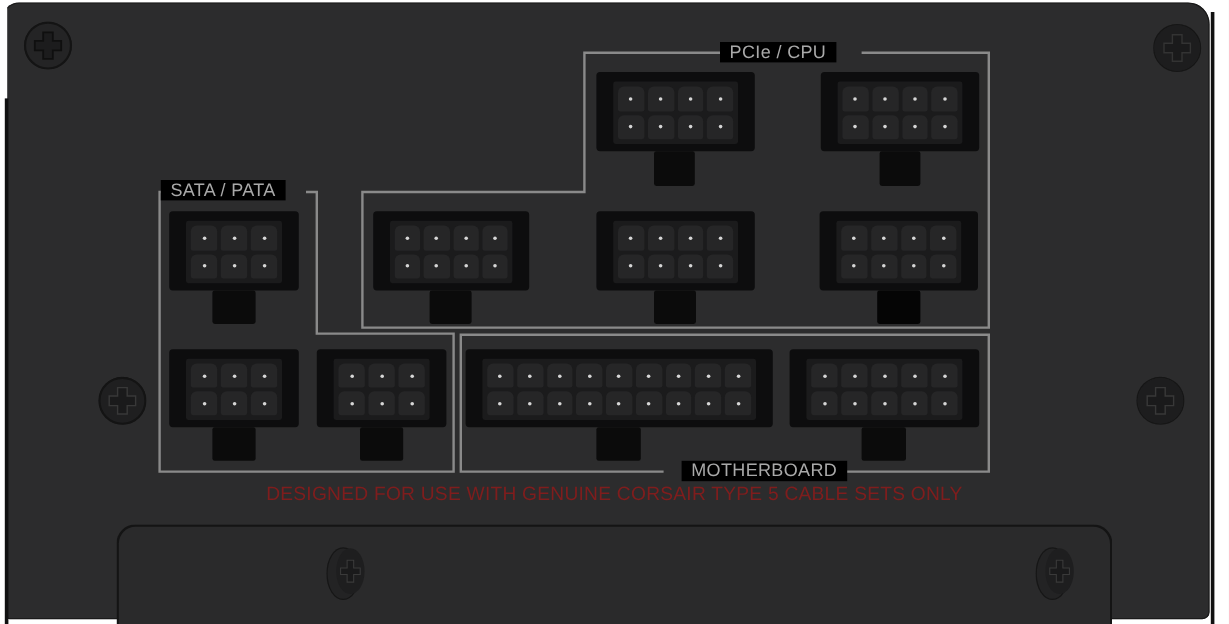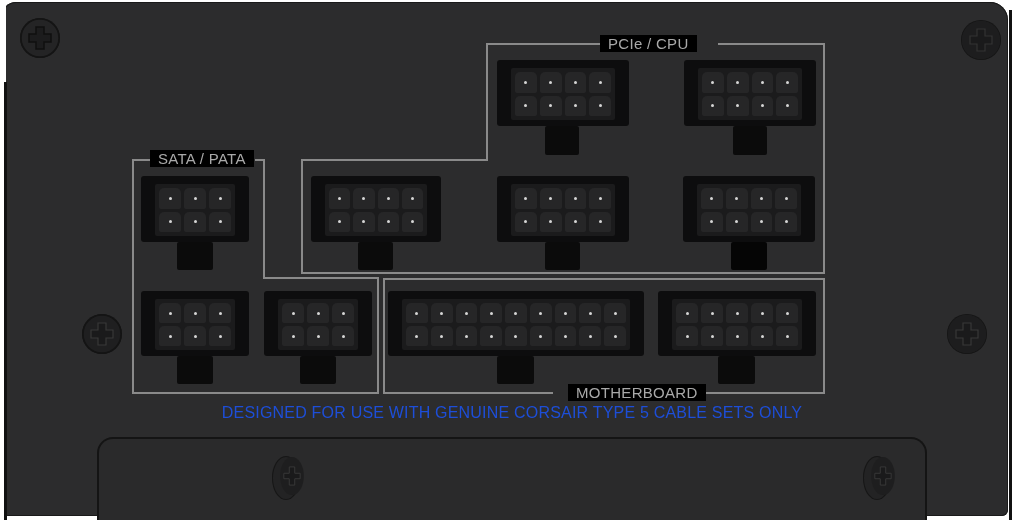--- a/index.html
+++ b/index.html
@@ -10,21 +10,21 @@
   .rail-right { right:0; width:14px; }
   .edge { position:absolute; background:#111; }
   .screw { position:absolute; width:40px; height:40px; border-radius:50%; background:#232324; box-shadow: 0 0 0 1px #161616 inset; }
   .screw svg { width:40px; height:40px; display:block; }
   .box-label { position:absolute; color:#a9a9a9; font-size:15px; letter-spacing:0.3px; background:#000000; padding:0 8px; white-space:nowrap; }
   .conn { position:absolute; background:#0d0d0e; border-radius:3px; }
   .conn-inner { position:absolute; left:14px; right:14px; top:8px; bottom:6px; background:#1b1b1c; border-radius:2px; display:grid; gap:3px; padding:4px; box-sizing:border-box; }
   .pin { background:#262627; border-radius:5px 5px 2px 2px; position:relative; }
   .pin::after { content:""; position:absolute; left:50%; top:50%; width:3px; height:3px; margin:-1.5px 0 0 -1.5px; background:#d6d6d6; border-radius:50%; }
   .latch { position:absolute; background:#0b0b0b; border-radius:2px; }
-  .notice { position:absolute; left:0; width:1024px; top:404px; text-align:center; color:#1d4ed8; font-size:16px; letter-spacing:0.2px; }
+  .notice { position:absolute; left:0; width:1024px; top:404px; text-align:center; color:#7f1d1d; font-size:16px; letter-spacing:0.2px; }
   .plate { position:absolute; left:97px; top:437px; width:830px; height:83px; background:#2a2a2b; border:2px solid #141414; border-bottom:none; border-radius:16px 16px 0 0; box-sizing:border-box; }
 </style>
 </head>
 <body>
 
 <div class="panel"></div>
 <div class="rail" style="left:0;"></div>
 <div class="rail rail-right"></div>
 <div class="edge" style="left:4px;top:82px;width:3px;height:438px;"></div>
 <div class="edge" style="right:12px;top:10px;width:3px;height:510px;"></div>
@@ -71,21 +71,21 @@
 <svg style="position:absolute;left:0;top:0;" width="1024" height="520">
 
   <polyline points="600,44 487,44 487,160 302,160 302,273 824,273 824,44 718,44" fill="none" stroke="#8a8a8a" stroke-width="2"></polyline>
 
   <polyline points="155,160 133,160 133,393 378,393 378,278 264,278 264,160 255,160" fill="none" stroke="#8a8a8a" stroke-width="2"></polyline>
 
   <polyline points="553,393 384,393 384,279 824,279 824,393 695,393" fill="none" stroke="#8a8a8a" stroke-width="2"></polyline>
 </svg>
 
 <div class="box-label" style="left:600px;top:35px;">PCIe / CPU</div>
-<div class="box-label" style="left:150px;top:150px;">SATA / PATA</div>
+<div class="box-label" style="left:134px;top:150px;">SATA / PATA</div>
 <div class="box-label" style="left:568px;top:384px;">MOTHERBOARD</div>
 <div class="notice">DESIGNED FOR USE WITH GENUINE CORSAIR TYPE 5 CABLE SETS ONLY</div>
 
 <div class="conn" style="left:497px;top:60px;width:132px;height:66px;">
   <div class="conn-inner" style="grid-template-columns:repeat(4,1fr);grid-template-rows:repeat(2,1fr);">
     <div class="pin"></div>
       <div class="pin"></div>
       <div class="pin"></div>
       <div class="pin"></div>
       <div class="pin"></div>

